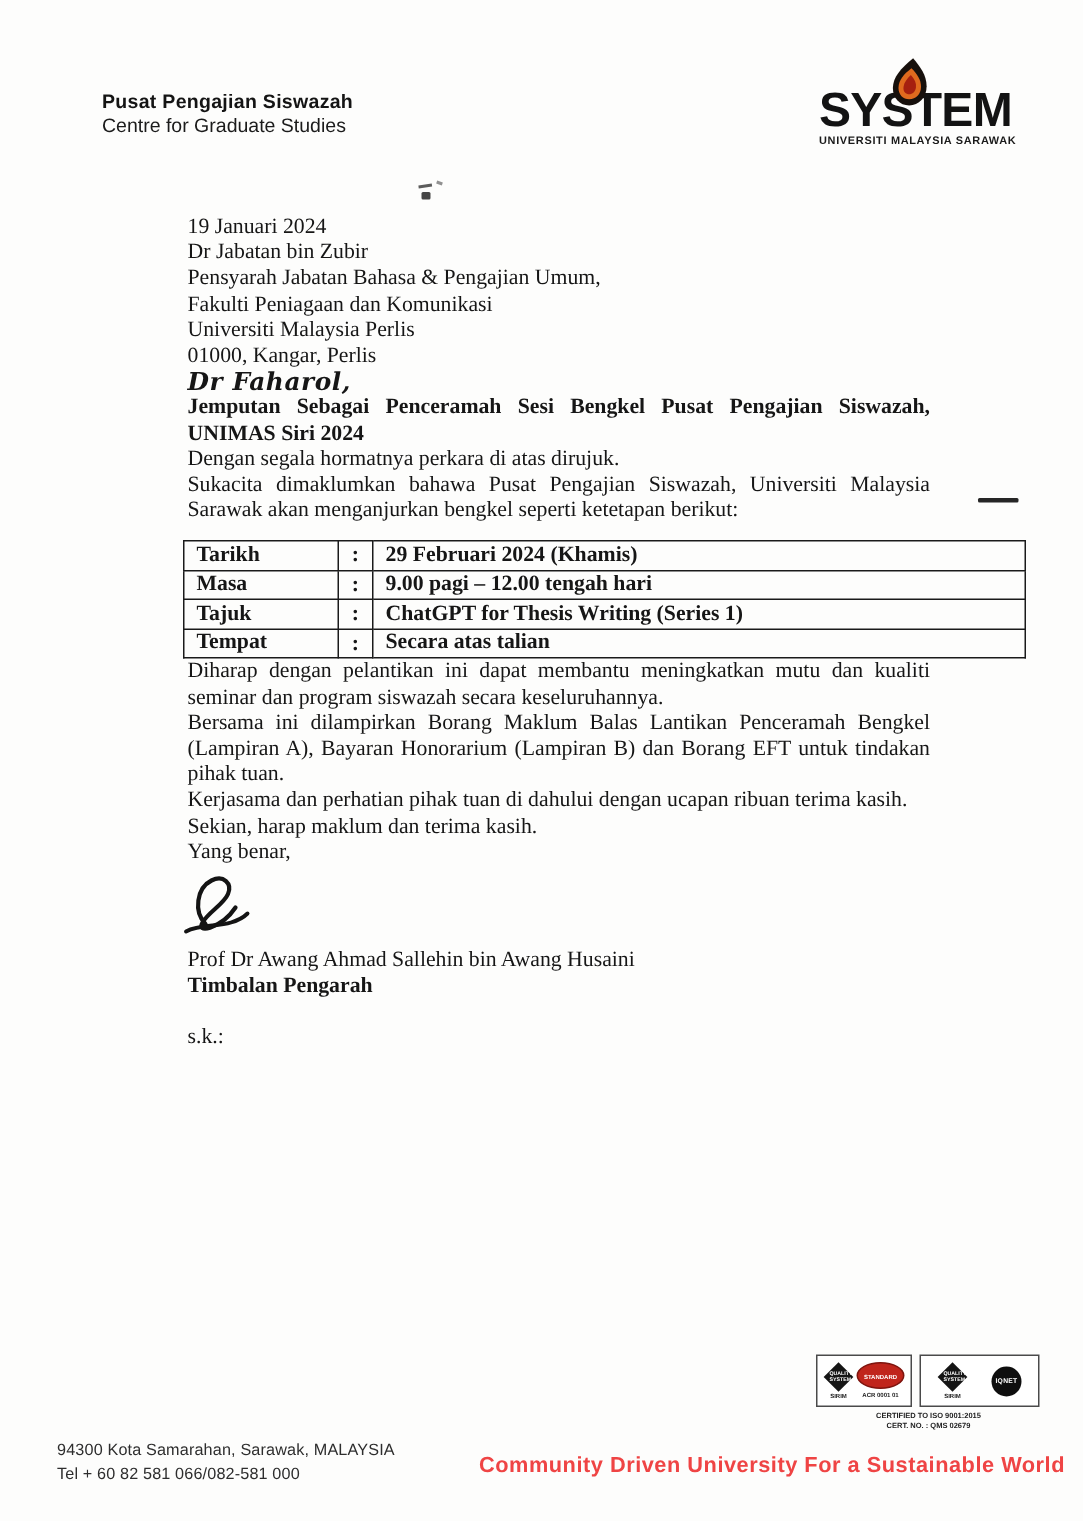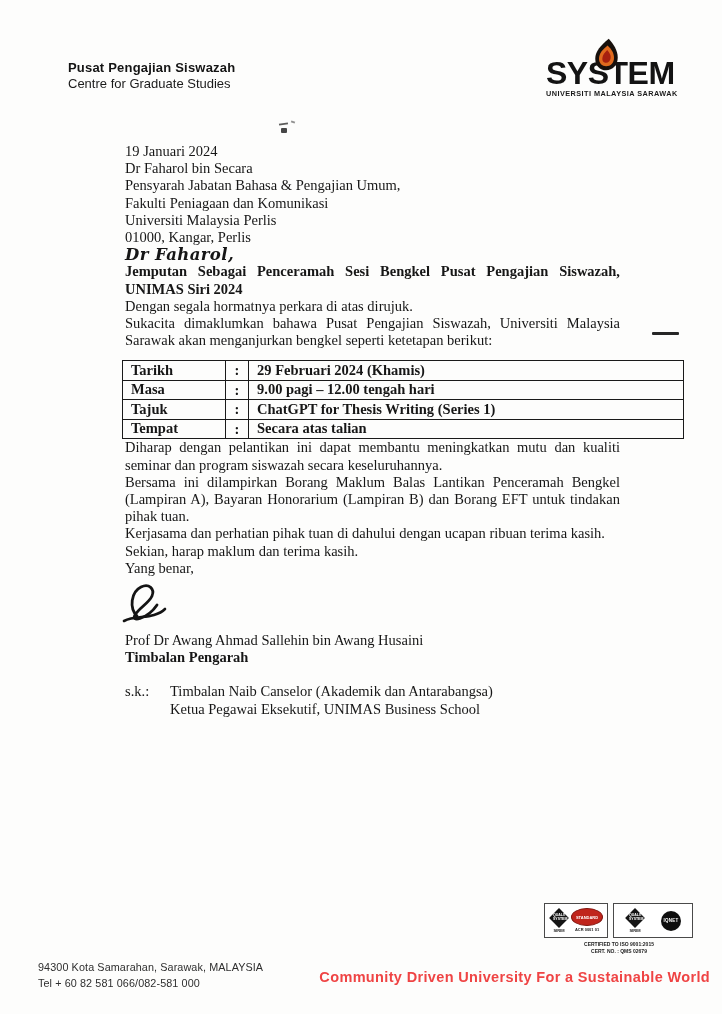--- a/index.html
+++ b/index.html
@@ -133,21 +133,21 @@
 
   <div class="artifact smudge1"></div>
   <div class="artifact smudge2"></div>
   <div class="artifact smudge3"></div>
   <div class="artifact dash-mark"></div>
 
   <div class="letter-body">
     <p class="date">19 Januari 2024</p>
 
     <div>
-      <p class="addr">Dr Faharol bin Secara</p>
+      <p class="addr">Dr Jabatan bin Zubir</p>
       <p class="addr">Pensyarah Jabatan Bahasa &amp; Pengajian Umum,</p>
       <p class="addr">Fakulti Peniagaan dan Komunikasi</p>
       <p class="addr">Universiti Malaysia Perlis</p>
       <p class="addr">01000, Kangar, Perlis</p>
     </div>
 
     <p class="salutation">Dr Faharol,</p>
 
     <p class="subject just">Jemputan Sebagai Penceramah Sesi Bengkel Pusat Pengajian Siswazah, UNIMAS Siri 2024</p>
 
@@ -191,24 +191,20 @@
         <path d="M16 36 C8 28, 10 12, 20 7 C28 3, 34 9, 31 16 C28 23, 18 28, 14 35 C12 38.5, 14 40, 19 38.5 C26 36, 32 31, 36 25" fill="none" stroke="#141414" stroke-width="2.8" stroke-linecap="round"></path>
         <path d="M3 41 C12 36, 24 38, 33 35 C38 33.5, 42 31, 44 29" fill="none" stroke="#141414" stroke-width="2.6" stroke-linecap="round"></path>
       </svg>
     </div>
 
     <p class="sig-name">Prof Dr Awang Ahmad Sallehin bin Awang Husaini</p>
     <p class="sig-title">Timbalan Pengarah</p>
 
     <div class="cc">
       <span class="cc-label">s.k.:</span>
-      <span>
-        <p>Timbalan Naib Canselor (Akademik dan Antarabangsa)</p>
-        <p>Ketua Pegawai Eksekutif, UNIMAS Business School</p>
-      </span>
     </div>
   </div>
 
   <div class="certs">
     <div class="cert-row">
       <div class="cert-box b1">
         <div class="badge-col">
           <div class="diamond">
             <span class="dtext">QUALITY SYSTEM</span>
           </div>

